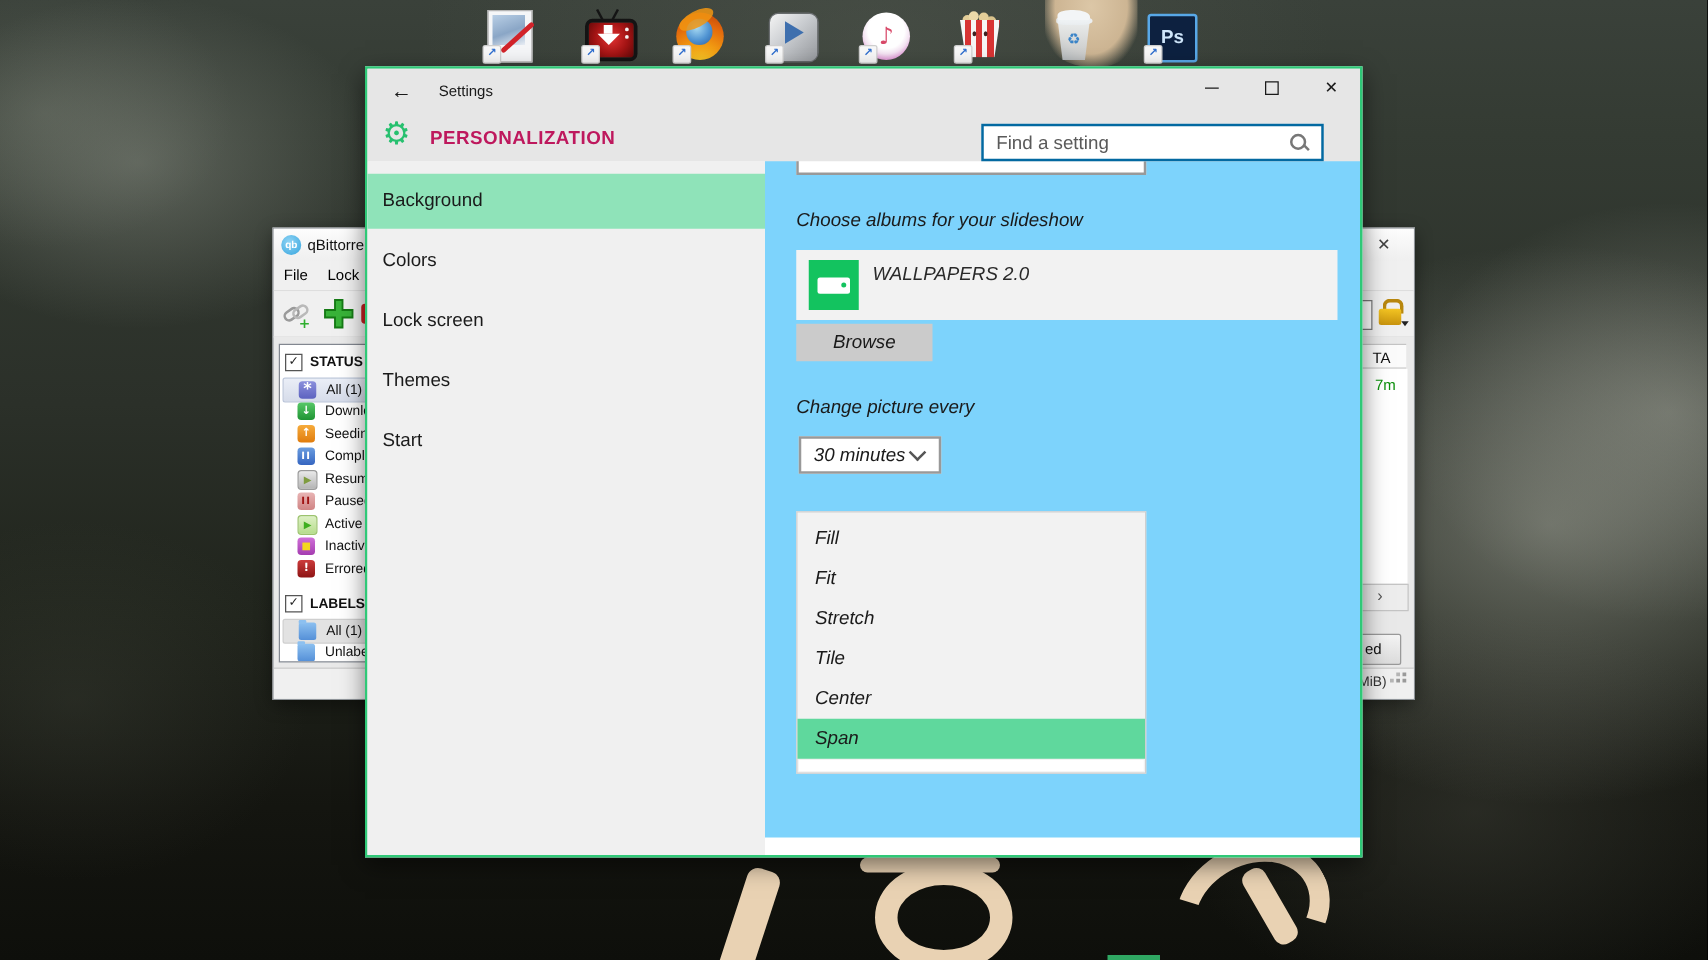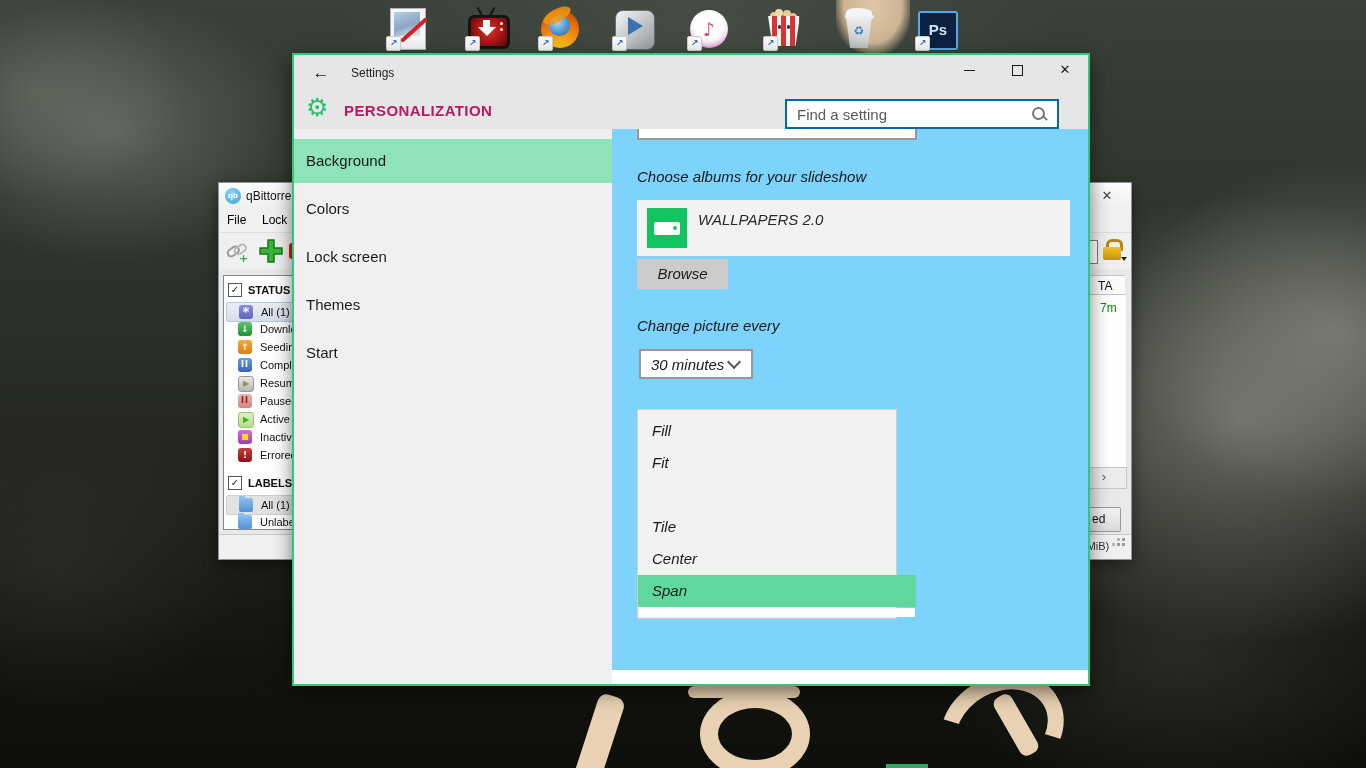--- a/index.html
+++ b/index.html
@@ -145,25 +145,25 @@
   .chev{position:absolute;right:12px;top:50%;width:8px;height:8px;border-right:2px solid #555;border-bottom:2px solid #555;
       transform:translateY(-70%) rotate(45deg);}
   #dd-background{left:25px;top:-9px;width:280px;height:34px;}
   .lbl{position:absolute;font-size:15px;color:#1a1a1a;white-space:nowrap;}
   #albums-label{left:25px;top:53px;}
   #album-row{position:absolute;left:25px;top:85px;width:433px;height:56px;background:#f2f2f2;}
   #album-icon{position:absolute;left:10px;top:8px;width:40px;height:40px;background:#13c35f;}
   #album-icon .pill{position:absolute;left:7px;top:14px;width:26px;height:13px;background:#fff;border-radius:2px;}
   #album-icon .dot{position:absolute;right:3px;top:4px;width:4px;height:4px;background:#13c35f;border-radius:50%;}
   #album-name{position:absolute;left:61px;top:11px;font-size:15px;color:#2a2a2a;}
-  #browse-btn{position:absolute;left:25px;top:144px;width:91px;height:30px;background:#cbcbcb;
+  #browse-btn{position:absolute;left:25px;top:144px;width:109px;height:30px;background:#cbcbcb;
       font-size:15px;color:#1a1a1a;text-align:center;line-height:30px;}
   #interval-label{left:25px;top:202px;}
   #dd-interval{left:27px;top:234px;width:114px;height:30px;}
-  #fit-list{position:absolute;left:25px;top:294px;width:260px;height:210px;background:#f2f2f2;border:1px solid #cfcfcf;box-sizing:border-box;}
+  #fit-list{position:absolute;left:25px;top:294px;width:280px;height:210px;background:#f2f2f2;border:1px solid #cfcfcf;box-sizing:border-box;}
   .opt{position:absolute;left:0;width:278px;height:32px;font-size:15px;color:#1a1a1a;line-height:32px;padding-left:14px;box-sizing:border-box;}
   .opt.optsel{background:#5fd89d;}
   #fit-white{position:absolute;left:1px;top:198px;width:276px;height:9px;background:#fff;}
   .st-header{position:absolute;left:0;top:0;width:794px;height:74px;background:#e6e6e6;z-index:5;}
   .back-arrow{position:absolute;left:14px;top:5px;width:26px;height:26px;font-size:17px;color:#1a1a1a;text-align:center;line-height:26px;}
   .st-title{position:absolute;left:57px;top:11px;font-size:12px;color:#1a1a1a;}
   .cap{position:absolute;top:0;width:46px;height:30px;}
   #cap-min{left:652px;} #cap-max{left:700px;} #cap-close{left:748px;}
   #cap-min i{position:absolute;left:18px;top:15px;width:11px;height:1px;background:#1a1a1a;}
   #cap-max i{position:absolute;left:18px;top:10px;width:9px;height:9px;border:1px solid #1a1a1a;}
@@ -365,20 +365,21 @@
       <div id="browse-btn">Browse</div>
       <div class="lbl" id="interval-label">Change picture every</div>
       <div class="sel-box" id="dd-interval">
         <span class="sel-text">30 minutes</span>
         <span class="chev"></span>
       </div>
       <div id="fit-list">
         <div id="fit-white"></div>
       <div class="opt" style="top: 5px;">Fill</div>
           <div class="opt" style="top: 37px;">Fit</div>
+          <div class="opt" style="top: 69px;">Stretch</div>
           <div class="opt" style="top: 101px;">Tile</div>
           <div class="opt optsel" style="top: 165px;">Span</div>
           <div class="opt" style="top: 133px;">Center</div>
         </div>
     </div>
 
     <div class="st-header">
       <div class="back-arrow">←</div>
       <div class="st-title">Settings</div>
       <div class="cap" id="cap-min">

